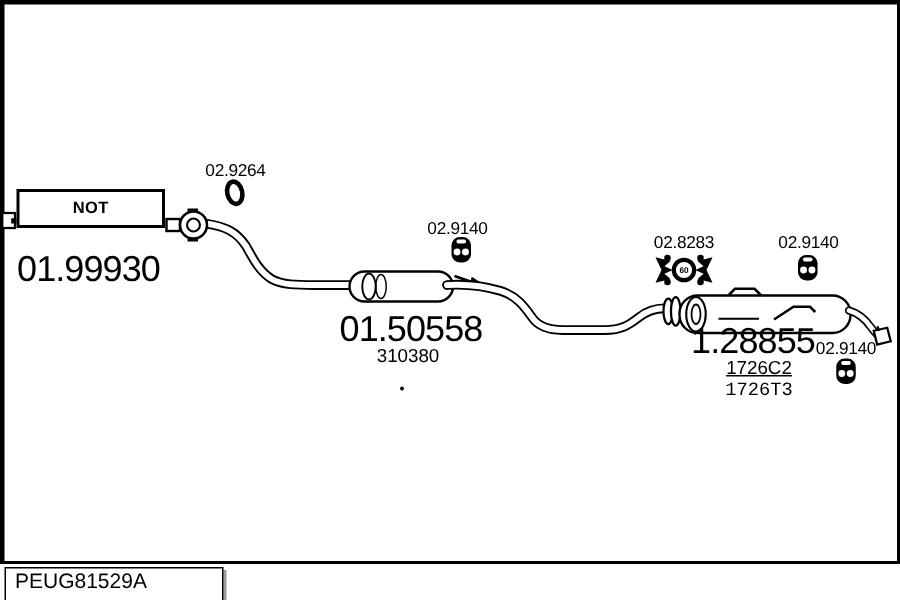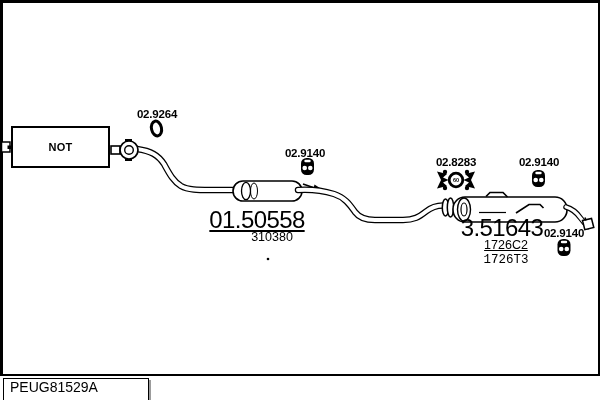--- a/index.html
+++ b/index.html
@@ -7,25 +7,25 @@
     position:relative;width:600px;height:400px;background:#fff;overflow:hidden;
     font-family:"Liberation Sans", sans-serif;color:#000;
   }
   .frame{
     position:absolute;left:0;top:0;width:600px;height:376px;box-sizing:border-box;
     border-top:3px solid #000;border-left:3px solid #000;
     border-right:2px solid #000;border-bottom:2px solid #000;
   }
   .draw{position:absolute;left:0;top:0;}
   .lbl{position:absolute;text-align:center;white-space:nowrap;}
-  .part-small{font-size:11.5px;font-weight:bold;letter-spacing:-0.2px;}
+  .part-small{font-size:11.5px;font-weight:normal;letter-spacing:-0.2px;}
   .part-big{font-size:24px;font-weight:400;letter-spacing:-0.6px;}
   .part-sub{font-size:12.5px;font-weight:400;}
   .na-box{
-    position:absolute;left:11px;top:126px;width:99px;height:42px;box-sizing:border-box;
+    position:absolute;left:11px;top:126px;width:99px;height:26px;box-sizing:border-box;
     border:2px solid #000;display:flex;flex-direction:column;justify-content:center;
     text-align:center;font-size:11px;font-weight:bold;line-height:14px;letter-spacing:0.2px;
   }
   .code-box{
     position:absolute;left:3px;top:378px;width:146px;height:35px;box-sizing:border-box;
     background:#fff;border:1.5px solid #000;box-shadow:2px 2px 0 #9c9c9c;
     font-size:14px;line-height:16px;padding-left:6px;white-space:nowrap;
   }
 </style>
 </head>
@@ -127,35 +127,36 @@
       <circle cx="-2.8" cy="1.5" r="2.3" fill="#fff"></circle>
       <circle cx="2.8" cy="1.5" r="2.3" fill="#fff"></circle>
     </g>
 
     <circle cx="268" cy="259" r="1.3" fill="#000"></circle>
   </svg>
 
   <div class="na-box">
     <div>NOT</div>
   </div>
+  <div class="lbl part-big" style="left:6px;top:166px;width:106px;">01.99930</div>
 
   <div class="lbl part-small" style="left:132px;top:108px;width:50px;">02.9264</div>
 
   <div class="lbl part-small" style="left:280px;top:147px;width:50px;">02.9140</div>
 
   <div class="lbl part-small" style="left:431px;top:156px;width:50px;">02.8283</div>
 
   <div class="lbl part-small" style="left:514px;top:156px;width:50px;">02.9140</div>
 
   <div class="lbl part-small" style="left:539px;top:227px;width:50px;">02.9140</div>
 
-  <div class="lbl part-big" style="left:205px;top:206px;width:104px;text-decoration:underline;">01.50558</div>
+  <div class="lbl part-big" style="left:222px;top:206px;width:104px;">01.50558</div>
   <div class="lbl part-sub" style="left:242px;top:230px;width:60px;">310380</div>
 
-  <div class="lbl part-big" style="left:447px;top:214px;width:110px;">3.51643</div>
+  <div class="lbl part-big" style="left:447px;top:214px;width:110px;">1.28855</div>
   <div class="lbl part-sub" style="left:476px;top:238px;width:60px;text-decoration:underline;">1726C2</div>
   <div class="lbl part-sub" style="left:476px;top:253px;width:60px;font-family:Liberation Mono, monospace;">1726T3</div>
 
   <div class="code-box">
     <span>PEUG81529A</span>
   </div>
 
 </div>
 
 </body></html>

